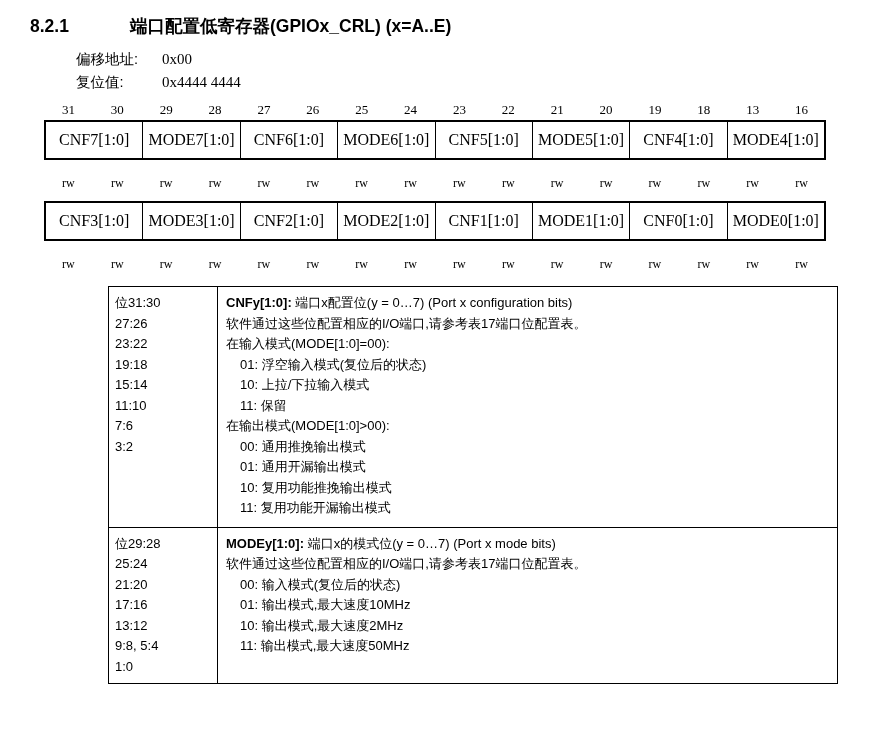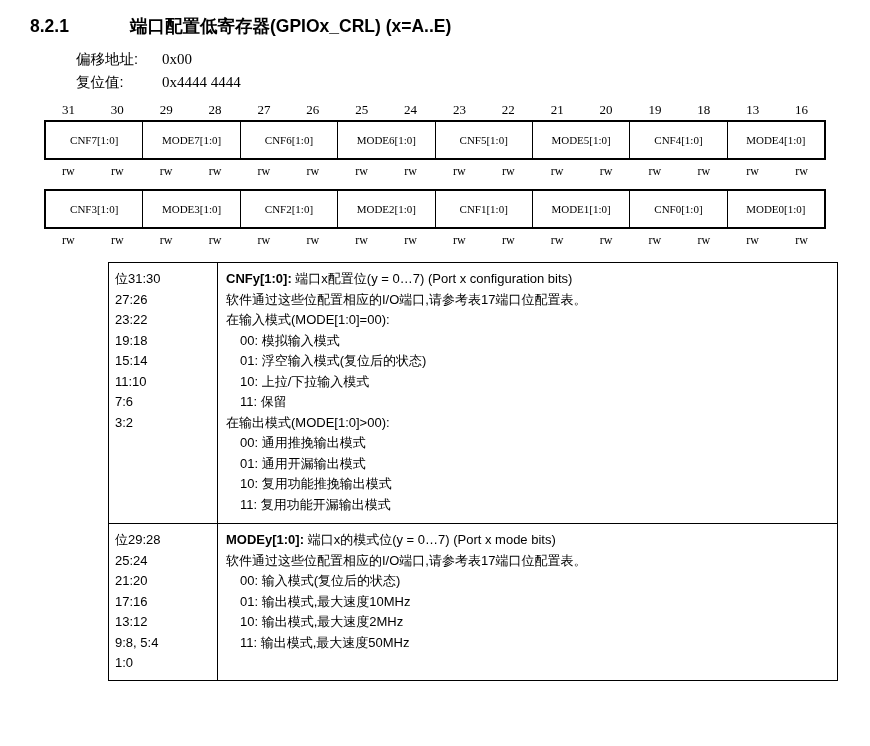--- a/index.html
+++ b/index.html
@@ -77,32 +77,32 @@
     height: 40px;
     margin-top: 2px;
   }
   .fields .cell {
     flex: 1 1 0;
     display: flex;
     align-items: center;
     justify-content: center;
     border-right: 1px solid #000;
     font-family: "Liberation Serif", serif;
-    font-size: 11px;
+    font-size: 16px;
     box-sizing: border-box;
   }
   .fields .cell:last-child {
     border-right: none;
   }
   .rwrow {
     display: flex;
     width: 782px;
     font-family: "Liberation Serif", serif;
     font-size: 12px;
-    margin-top: 4px;
+    margin-top: 16px;
   }
   .rwrow span {
     flex: 1 1 0;
     text-align: center;
   }
   
   .desc {
     margin-left: 108px;
     margin-top: 14px;
     width: 730px;
@@ -262,21 +262,20 @@
         <div class="bline">7:6</div>
         <div class="bline">3:2</div>
       </div>
       <div class="body">
         <div class="line first">
           <span class="bold">CNFy[1:0]:</span>
           <span>端口x配置位(y = 0…7) (Port x configuration bits)</span>
         </div>
         <div class="line">软件通过这些位配置相应的I/O端口,请参考表17端口位配置表。</div>
         <div class="line">在输入模式(MODE[1:0]=00):</div>
-        <div class="line indent">00: 模拟输入模式</div>
         <div class="line indent">01: 浮空输入模式(复位后的状态)</div>
         <div class="line indent">10: 上拉/下拉输入模式</div>
         <div class="line indent">11: 保留</div>
         <div class="line">在输出模式(MODE[1:0]&gt;00):</div>
         <div class="line indent">00: 通用推挽输出模式</div>
         <div class="line indent">01: 通用开漏输出模式</div>
         <div class="line indent">10: 复用功能推挽输出模式</div>
         <div class="line indent">11: 复用功能开漏输出模式</div>
       </div>
     </div>

